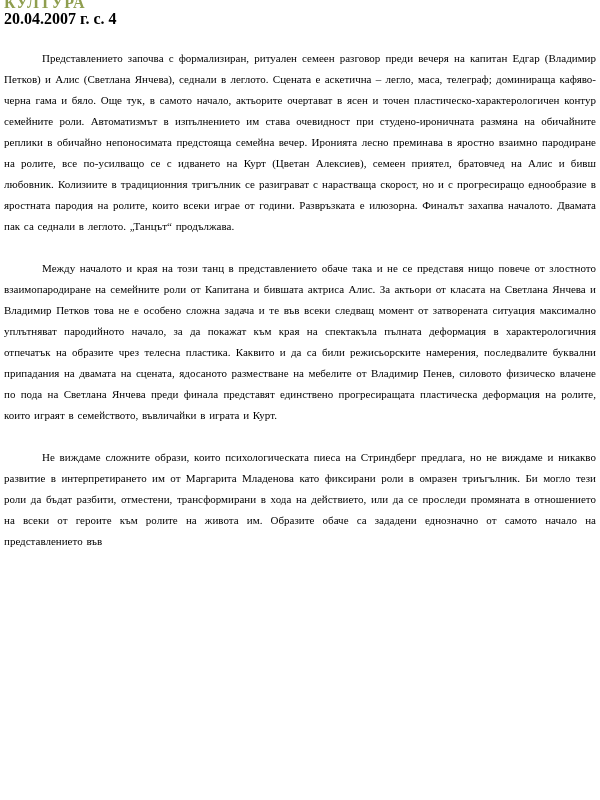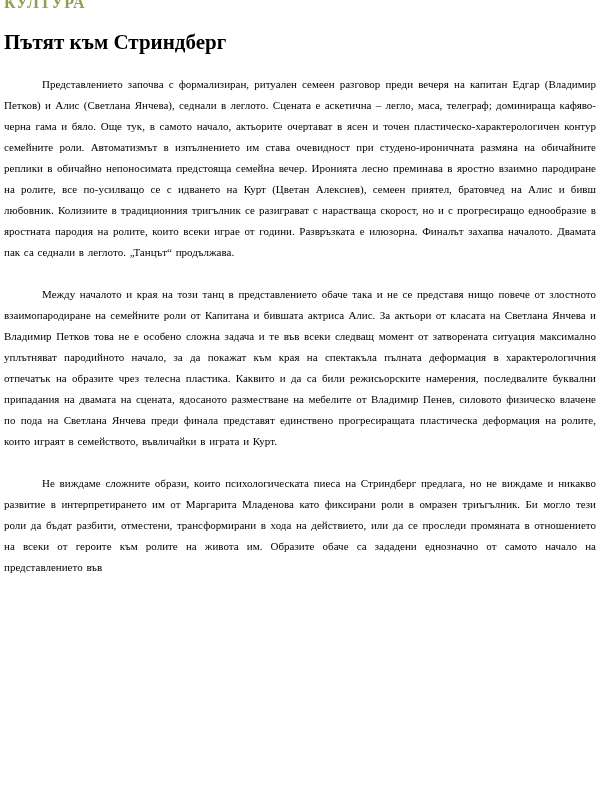--- a/index.html
+++ b/index.html
@@ -54,21 +54,21 @@
     margin: 0 0 21px 0;
     word-spacing: 1px;
   }
 </style>
 </head>
 <body>
 
 <div class="page">
   <div class="logo" style="color: rgb(143, 158, 79);">КУЛТУРА</div>
 
+  <div class="dateline">20.04.2007 г. с. 4</div>
 
-  <h1 class="article-title">Пътят към Стриндберг</h1>
 
   <div class="body-text">
     <p>Представлението започва с формализиран, ритуален семеен разговор преди вечеря на капитан Едгар (Владимир Петков) и Алис (Светлана Янчева), седнали в леглото. Сцената е аскетична – легло, маса, телеграф; доминираща кафяво-черна гама и бяло. Още тук, в самото начало, актьорите очертават в ясен и точен пластическо-характерологичен контур семейните роли. Автоматизмът в изпълнението им става очевидност при студено-ироничната размяна на обичайните реплики в обичайно непоносимата предстояща семейна вечер. Иронията лесно преминава в яростно взаимно пародиране на ролите, все по-усилващо се с идването на Курт (Цветан Алексиев), семеен приятел, братовчед на Алис и бивш любовник. Колизиите в традиционния тригълник се разиграват с нарастваща скорост, но и с прогресиращо еднообразие в яростната пародия на ролите, които всеки играе от години. Развръзката е илюзорна. Финалът захапва началото. Двамата пак са седнали в леглото. „Танцът“ продължава.</p>
     <p>Между началото и края на този танц в представлението обаче така и не се представя нищо повече от злостното взаимопародиране на семейните роли от Капитана и бившата актриса Алис. За актьори от класата на Светлана Янчева и Владимир Петков това не е особено сложна задача и те във всеки следващ момент от затворената ситуация максимално уплътняват пародийното начало, за да покажат към края на спектакъла пълната деформация в характерологичния отпечатък на образите чрез телесна пластика. Каквито и да са били режисьорските намерения, последвалите буквални припадания на двамата на сцената, ядосаното разместване на мебелите от Владимир Пенев, силовото физическо влачене по пода на Светлана Янчева преди финала представят единствено прогресиращата пластическа деформация на ролите, които играят в семейството, въвличайки в играта и Курт.</p>
     <p>Не виждаме сложните образи, които психологическата пиеса на Стриндберг предлага, но не виждаме и никакво развитие в интерпретирането им от Маргарита Младенова като фиксирани роли в омразен триъгълник. Би могло тези роли да бъдат разбити, отместени, трансформирани в хода на действието, или да се проследи промяната в отношението на всеки от героите към ролите на живота им. Образите обаче са зададени еднозначно от самото начало на представлението във</p>
   </div>
 </div>
 
 </body></html>

